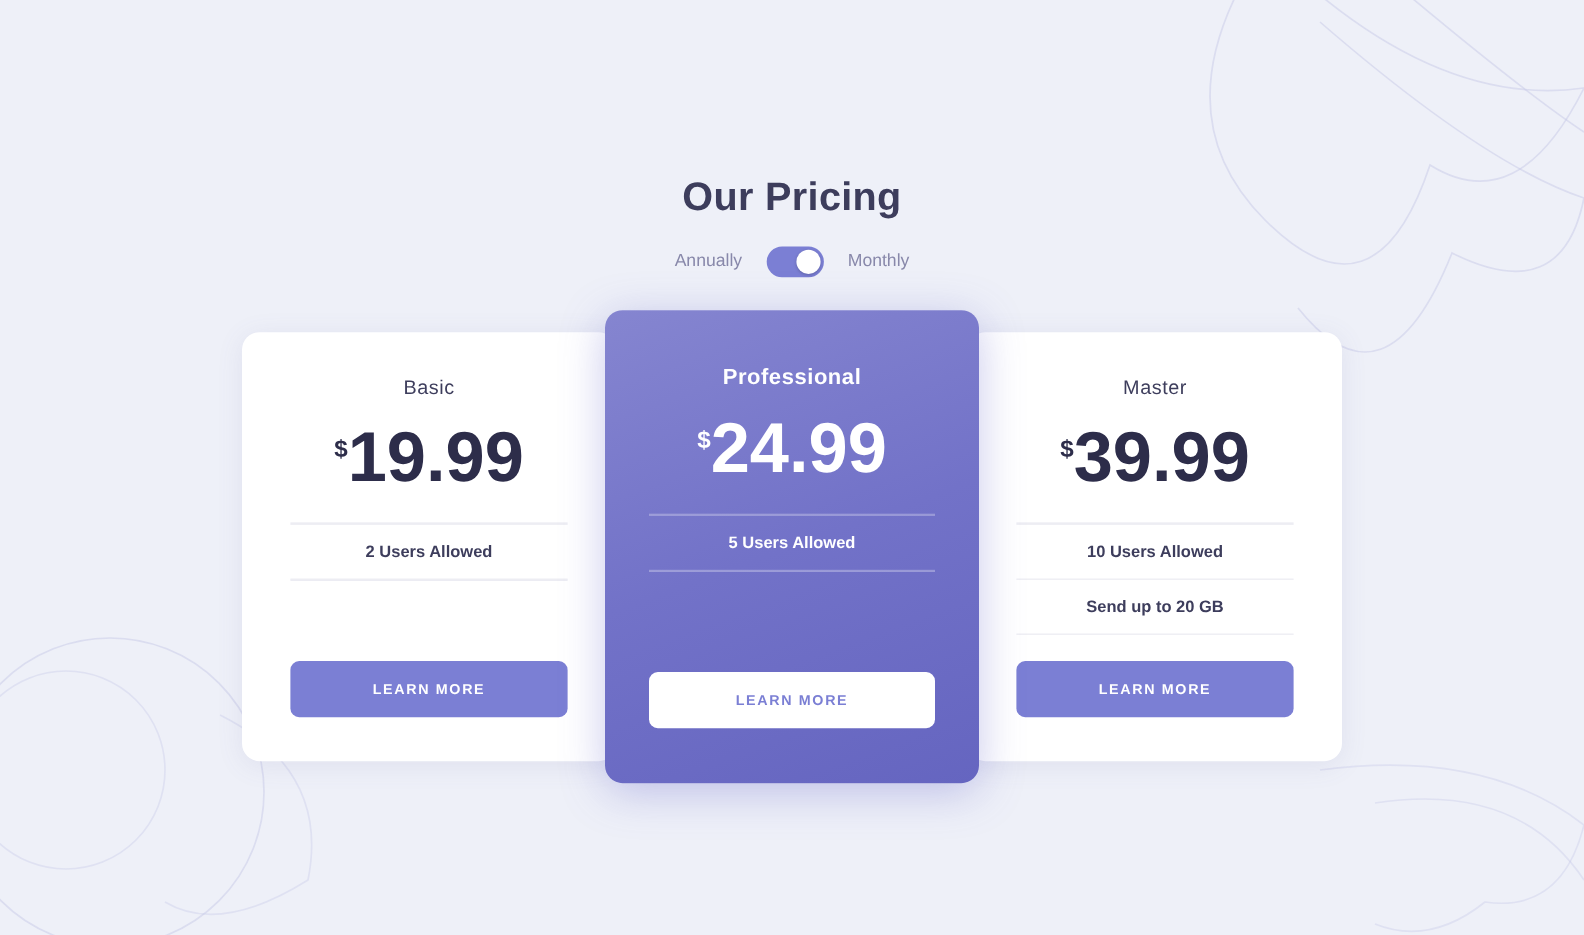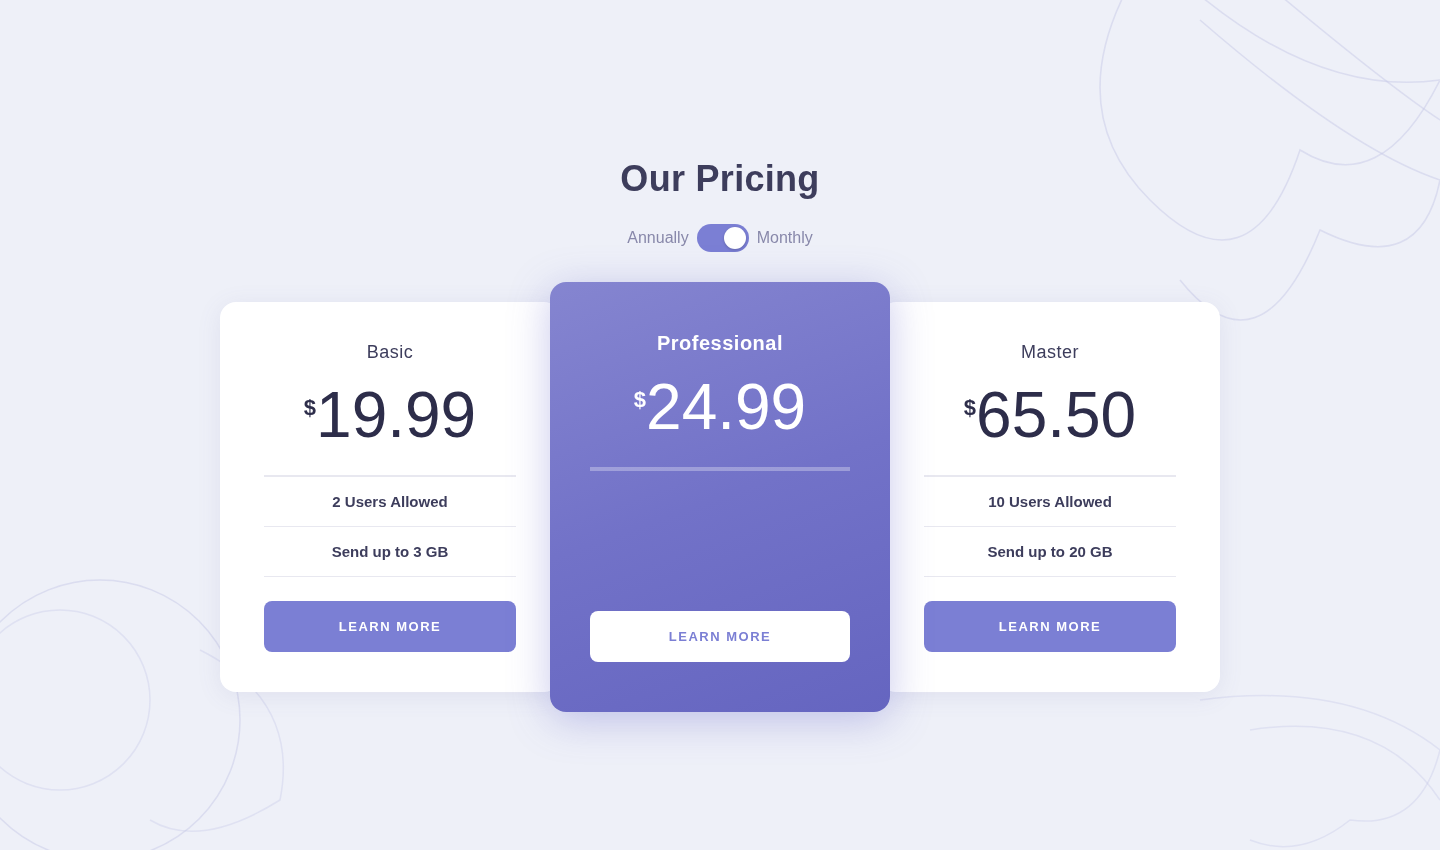--- a/index.html
+++ b/index.html
@@ -44,21 +44,21 @@
       font-size: 36px;
       font-weight: 700;
       color: #3d3d5c;
       margin-bottom: 24px;
       letter-spacing: 0.3px;
     }
 
     .billing-toggle {
       display: flex;
       align-items: center;
-      gap: 8px;
+      gap: 22px;
       margin-bottom: 50px;
     }
 
     .toggle-label {
       font-size: 16px;
       color: #8888aa;
       font-weight: 400;
     }
 
     .toggle-switch {
@@ -143,35 +143,35 @@
 
     .price-currency {
       font-size: 22px;
       font-weight: 700;
       color: #2d2d4a;
       margin-top: 12px;
     }
 
     .price-amount {
       font-size: 64px;
-      font-weight: 400;
+      font-weight: 700;
       color: #2d2d4a;
       line-height: 1;
     }
 
     .price-currency-featured {
       font-size: 22px;
       font-weight: 700;
       color: white;
       margin-top: 12px;
     }
 
     .price-amount-featured {
       font-size: 64px;
-      font-weight: 400;
+      font-weight: 700;
       color: white;
       line-height: 1;
     }
 
     .divider {
       width: 100%;
       height: 1px;
       background: #e8e8f0;
       margin: 0;
     }
@@ -265,46 +265,46 @@
       <span class="card-name">Basic</span>
       <div class="price-row">
         <span class="price-currency">$</span>
         <span class="price-amount">19.99</span>
       </div>
       <div class="features-list">
         <div class="divider"></div>
         <div class="divider"></div>
         <div class="feature-item">2 Users Allowed</div>
         <div class="divider"></div>
-        <div class="feature-item">Send up to 3 GB</div>
         <div class="divider"></div>
       </div>
       <button class="learn-more-btn learn-more-btn-default">LEARN MORE</button>
     </div>
 
     <div class="card-featured">
       <span class="card-name-featured">Professional</span>
       <div class="price-row">
         <span class="price-currency-featured">$</span>
         <span class="price-amount-featured">24.99</span>
       </div>
       <div class="features-list">
         <div class="divider-featured"></div>
         <div class="divider-featured"></div>
+        <div class="feature-item-featured">5 Users Allowed</div>
         <div class="divider-featured"></div>
         <div class="divider-featured"></div>
       </div>
       <button class="learn-more-btn learn-more-btn-featured">LEARN MORE</button>
     </div>
 
     <div class="card">
       <span class="card-name">Master</span>
       <div class="price-row">
         <span class="price-currency">$</span>
-        <span class="price-amount">65.50</span>
+        <span class="price-amount">39.99</span>
       </div>
       <div class="features-list">
         <div class="divider"></div>
         <div class="divider"></div>
         <div class="feature-item">10 Users Allowed</div>
         <div class="divider"></div>
         <div class="feature-item">Send up to 20 GB</div>
         <div class="divider"></div>
       </div>
       <button class="learn-more-btn learn-more-btn-default">LEARN MORE</button>

